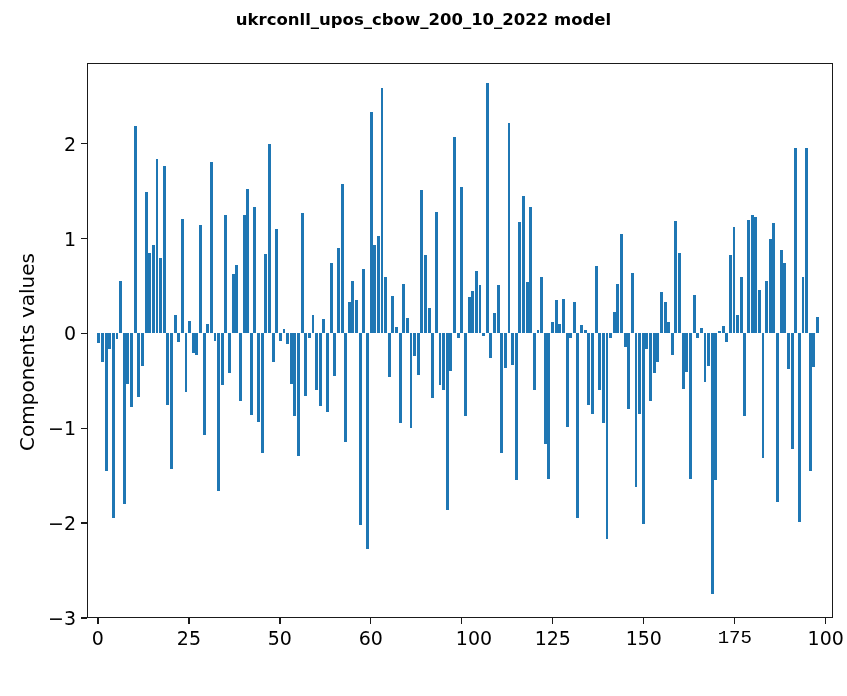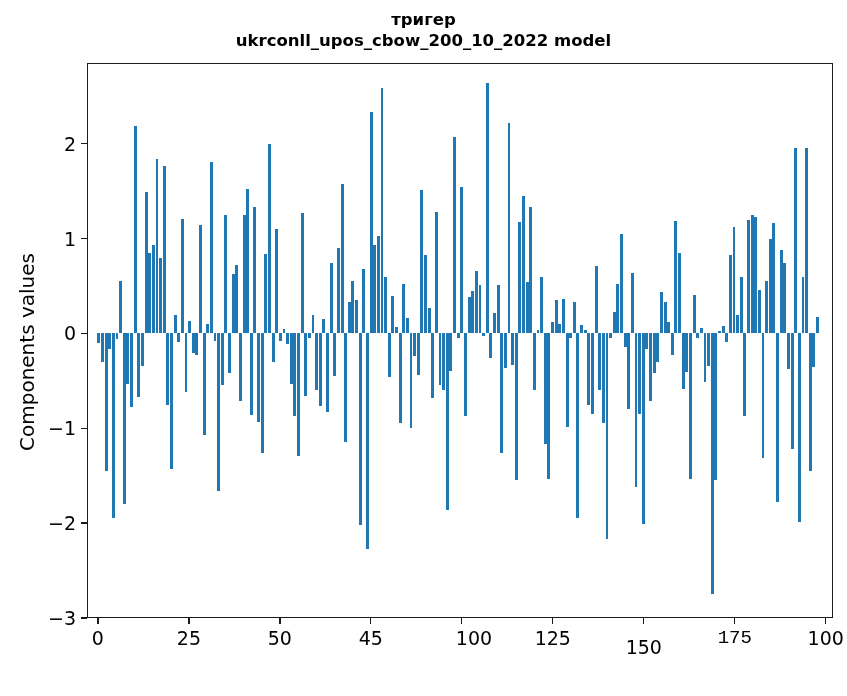--- a/index.html
+++ b/index.html
@@ -146,21 +146,20 @@
     color: #000000;
     white-space: nowrap;
   }
 </style>
 </head>
 <body>
 
 <div id="figure">
 
   <div id="title-block">
-    <div class="title-line">тригер</div>
     <div class="title-line">ukrconll_upos_cbow_200_10_2022 model</div>
   </div>
 
   <div id="ytick-labels">
       <div class="ytick-label" style="top: 80.641px;">2</div>
       <div class="ytick-label" style="top: 175.513px;">1</div>
       <div class="ytick-label" style="top: 270.385px;">0</div>
       <div class="ytick-label" style="top: 365.256px;">−1</div>
       <div class="ytick-label" style="top: 460.128px;">−2</div>
       <div class="ytick-label" style="top: 555px;">−3</div>
@@ -390,21 +389,21 @@
       <div class="xtick-mark" style="left: 374.17px;"></div>
       <div class="xtick-mark" style="left: 465.145px;"></div>
       <div class="xtick-mark" style="left: 556.121px;"></div>
       <div class="xtick-mark" style="left: 647.096px;"></div>
       <div class="xtick-mark" style="left: 738.072px;"></div>
     </div>
   <div id="xtick-labels">
       <div class="xtick-label" style="left: 10.9171px;">0</div>
       <div class="xtick-label" style="left: 101.893px;">25</div>
       <div class="xtick-label" style="left: 192.868px;">50</div>
-      <div class="xtick-label" style="left: 283.844px;">45</div>
+      <div class="xtick-label" style="left: 283.844px;">60</div>
       <div class="xtick-label" style="left: 387px;">100</div>
       <div class="xtick-label" style="left: 465.795px;">125</div>
-      <div class="xtick-label" style="left: 556.771px; margin-top: 9px;">150</div>
+      <div class="xtick-label" style="left: 556.771px;">150</div>
       <div class="xtick-label" style="left: 647.746px; font-family: Liberation Mono, monospace;">175</div>
       <div class="xtick-label" style="left: 738.722px;">100</div>
     </div>
 
 </div>
 
 </body></html>

